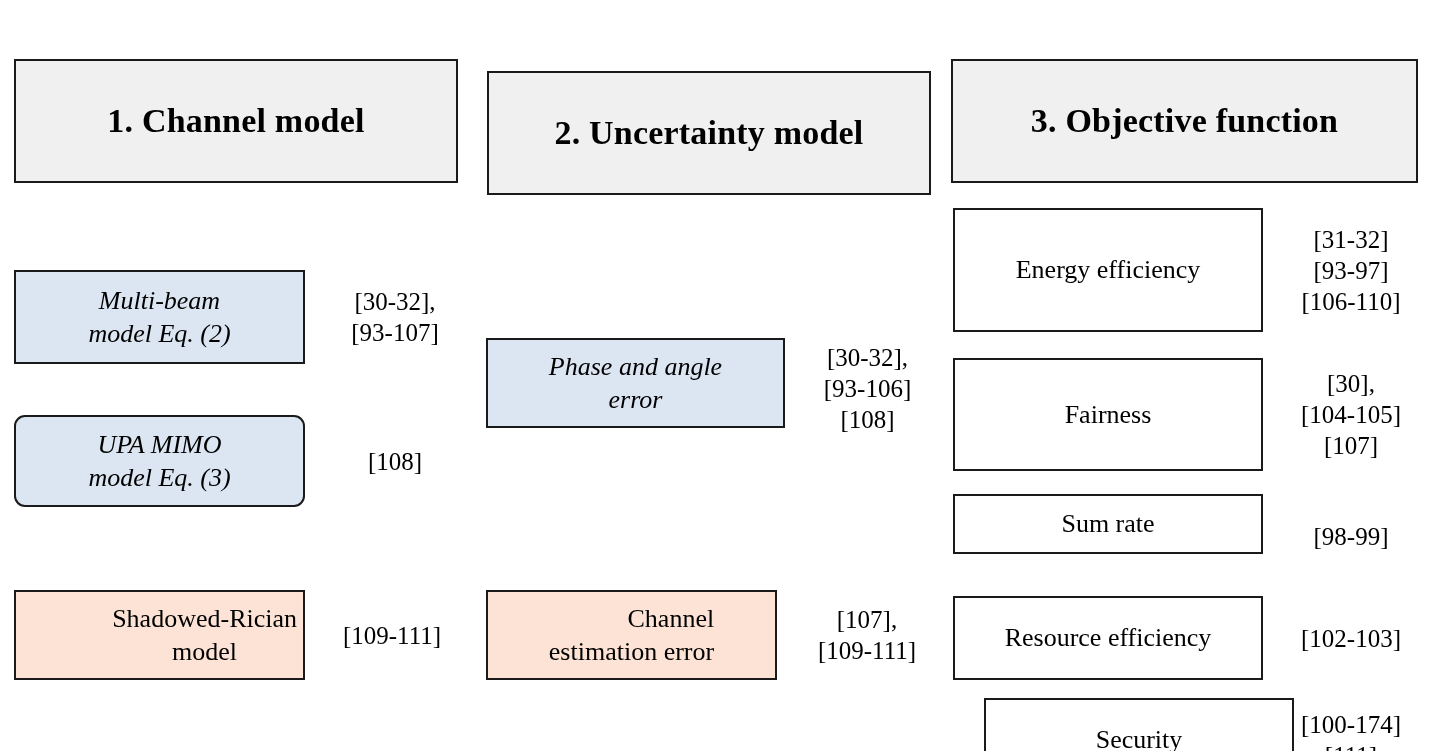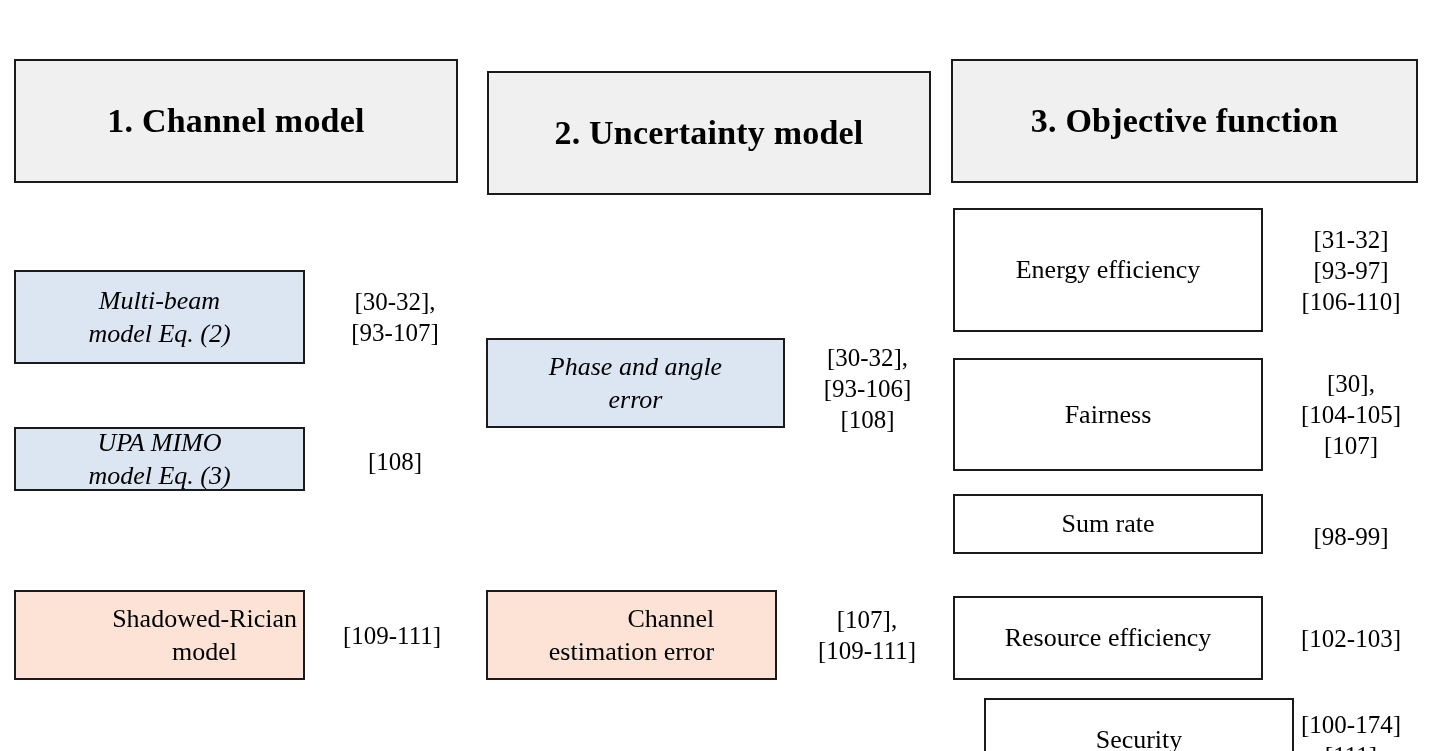--- a/index.html
+++ b/index.html
@@ -76,21 +76,21 @@
 
 <div class="abs item-box fill-blue" style="left:14px; top:225px; width:291px; height:94px;">
   <span style="white-space:pre-line;">Multi-beam
 model Eq. (2)</span>
 </div>
 <div class="abs cite" style="left:320px; top:225px; width:150px; height:94px;">
   <span>[30-32],
 [93-107]</span>
 </div>
 
-<div class="abs item-box fill-blue" style="left:14px; top:382px; width:291px; height:64px;">
+<div class="abs item-box fill-blue" style="left:14px; top:370px; width:291px; height:92px;border-radius:11px;">
   <span style="white-space:pre-line;">UPA MIMO
 model Eq. (3)</span>
 </div>
 <div class="abs cite" style="left:320px; top:370px; width:150px; height:92px;">
   <span>[108]</span>
 </div>
 
 <div class="abs item-box fill-peach" style="left:14px; top:545px; width:291px; height:90px;justify-content:flex-end;">
   <span style="white-space:pre-line;">Shadowed-Rician
 model</span>

